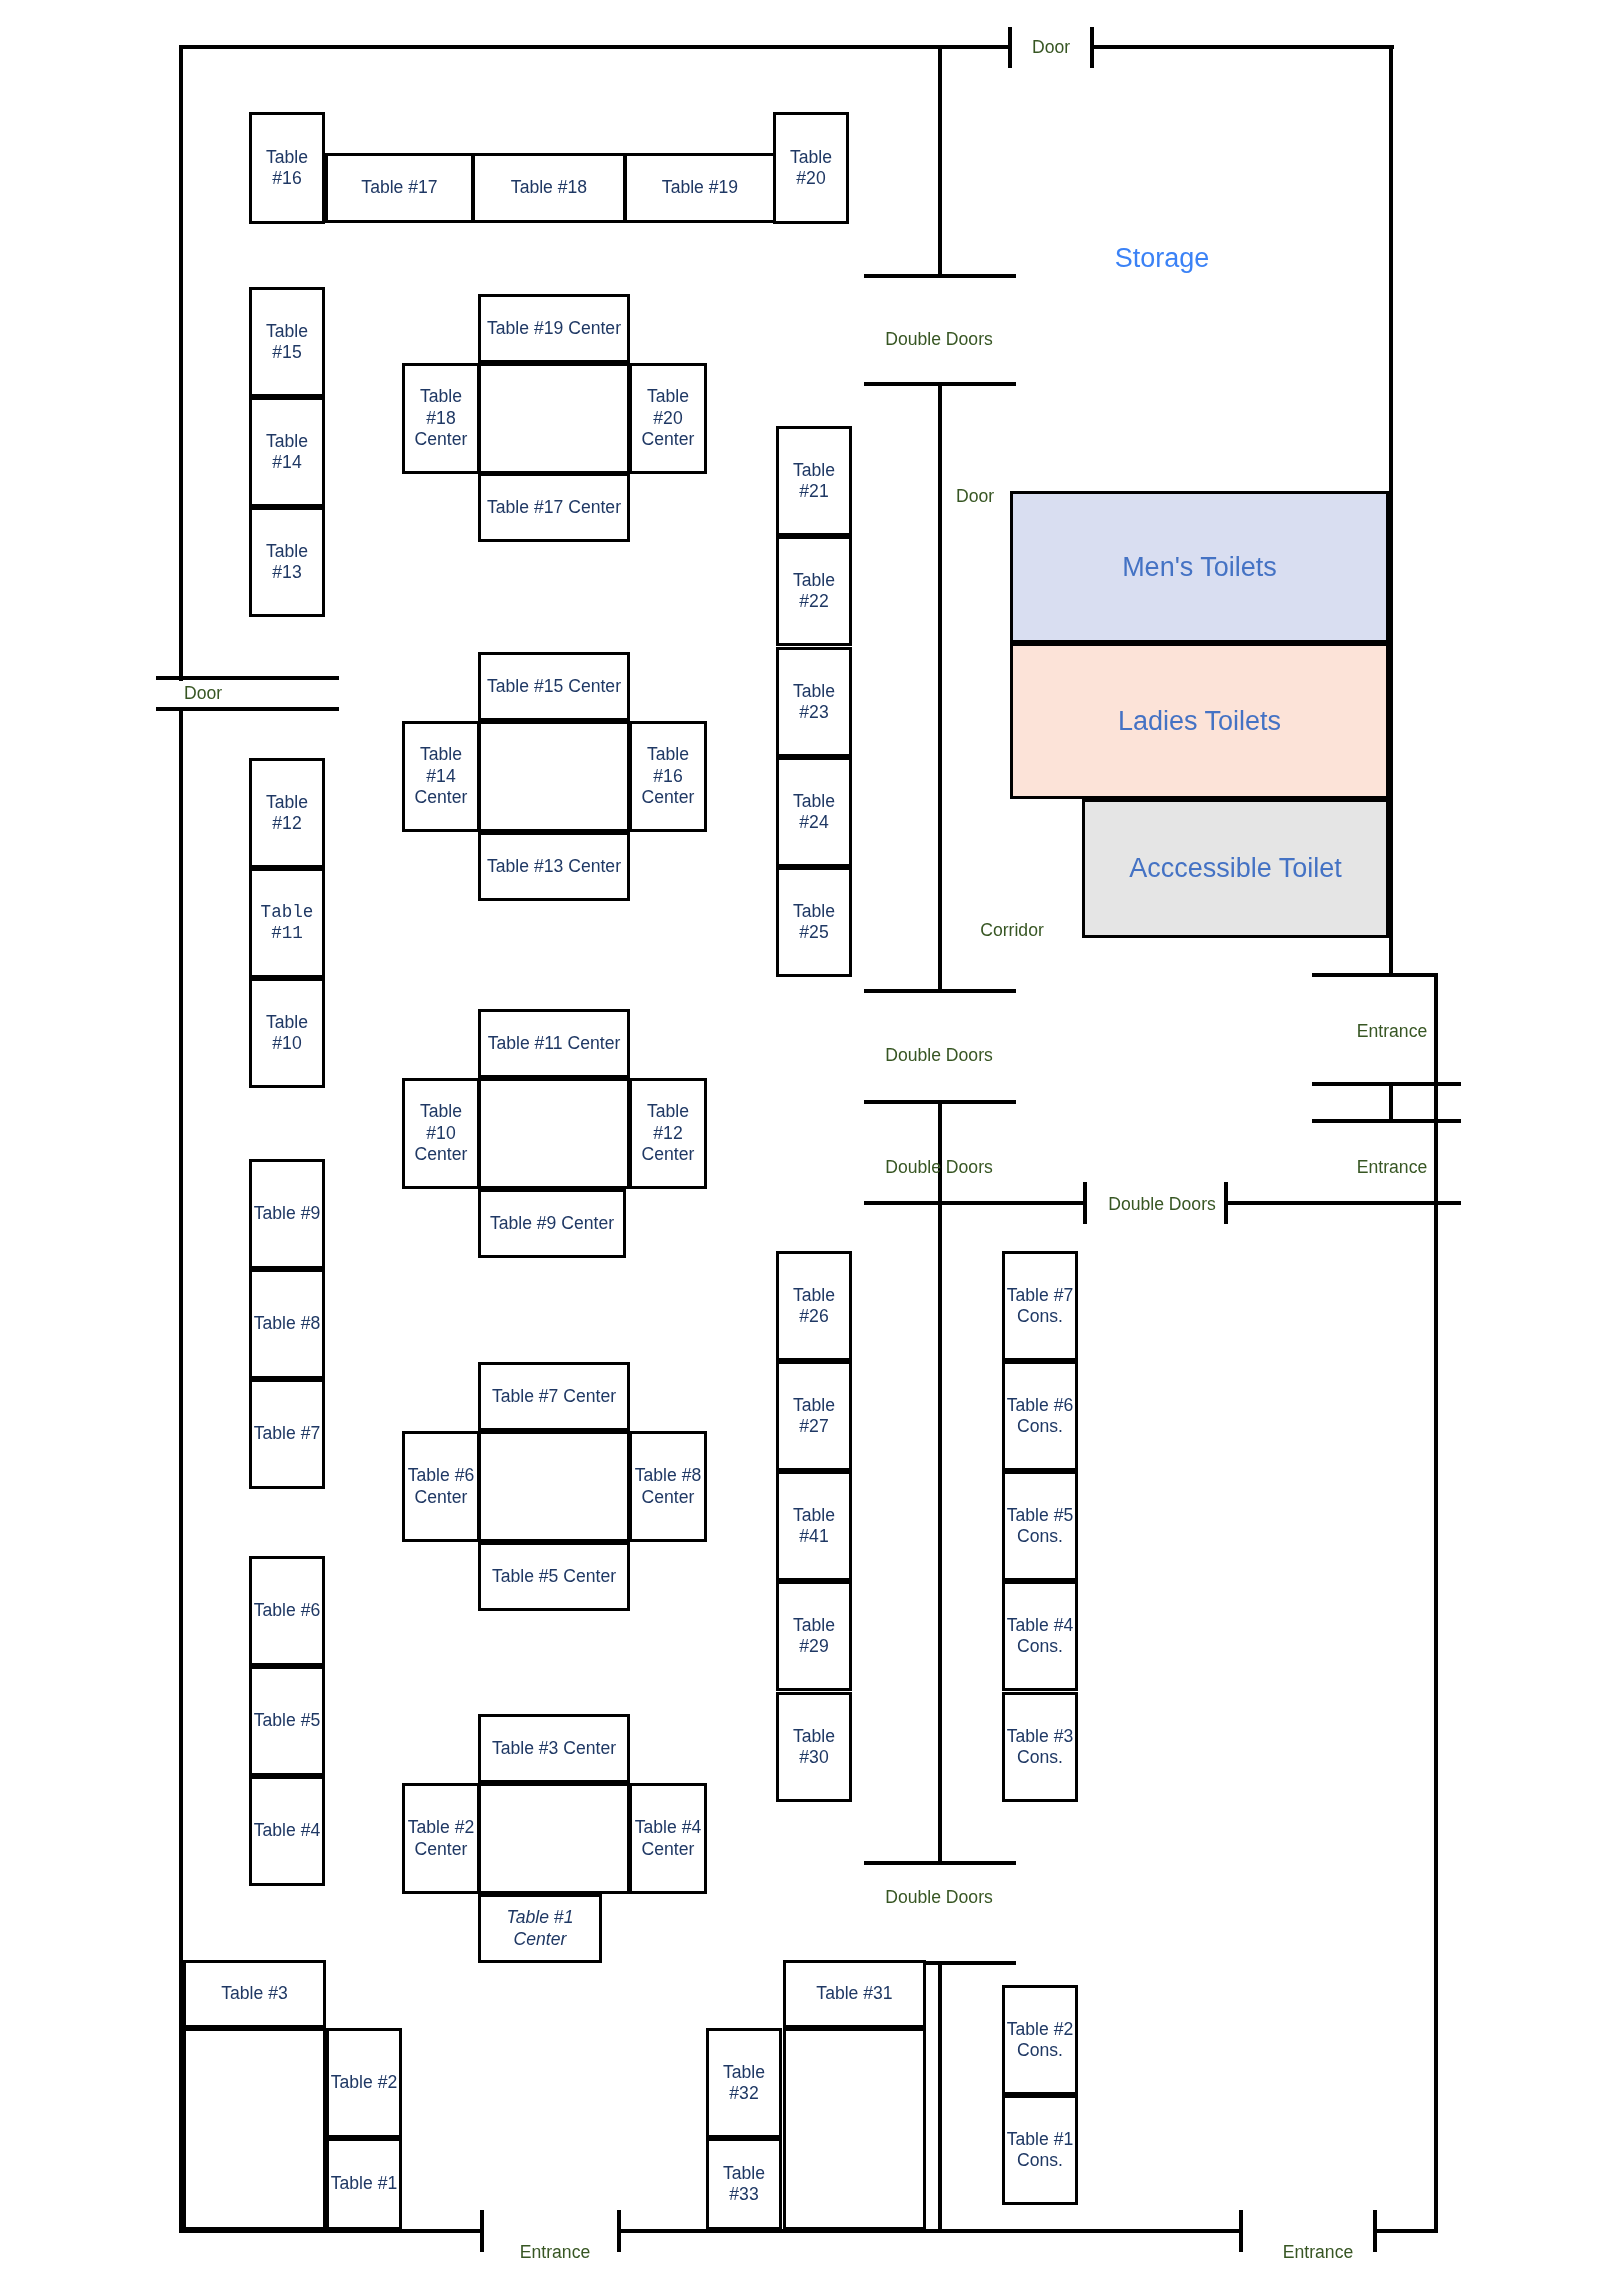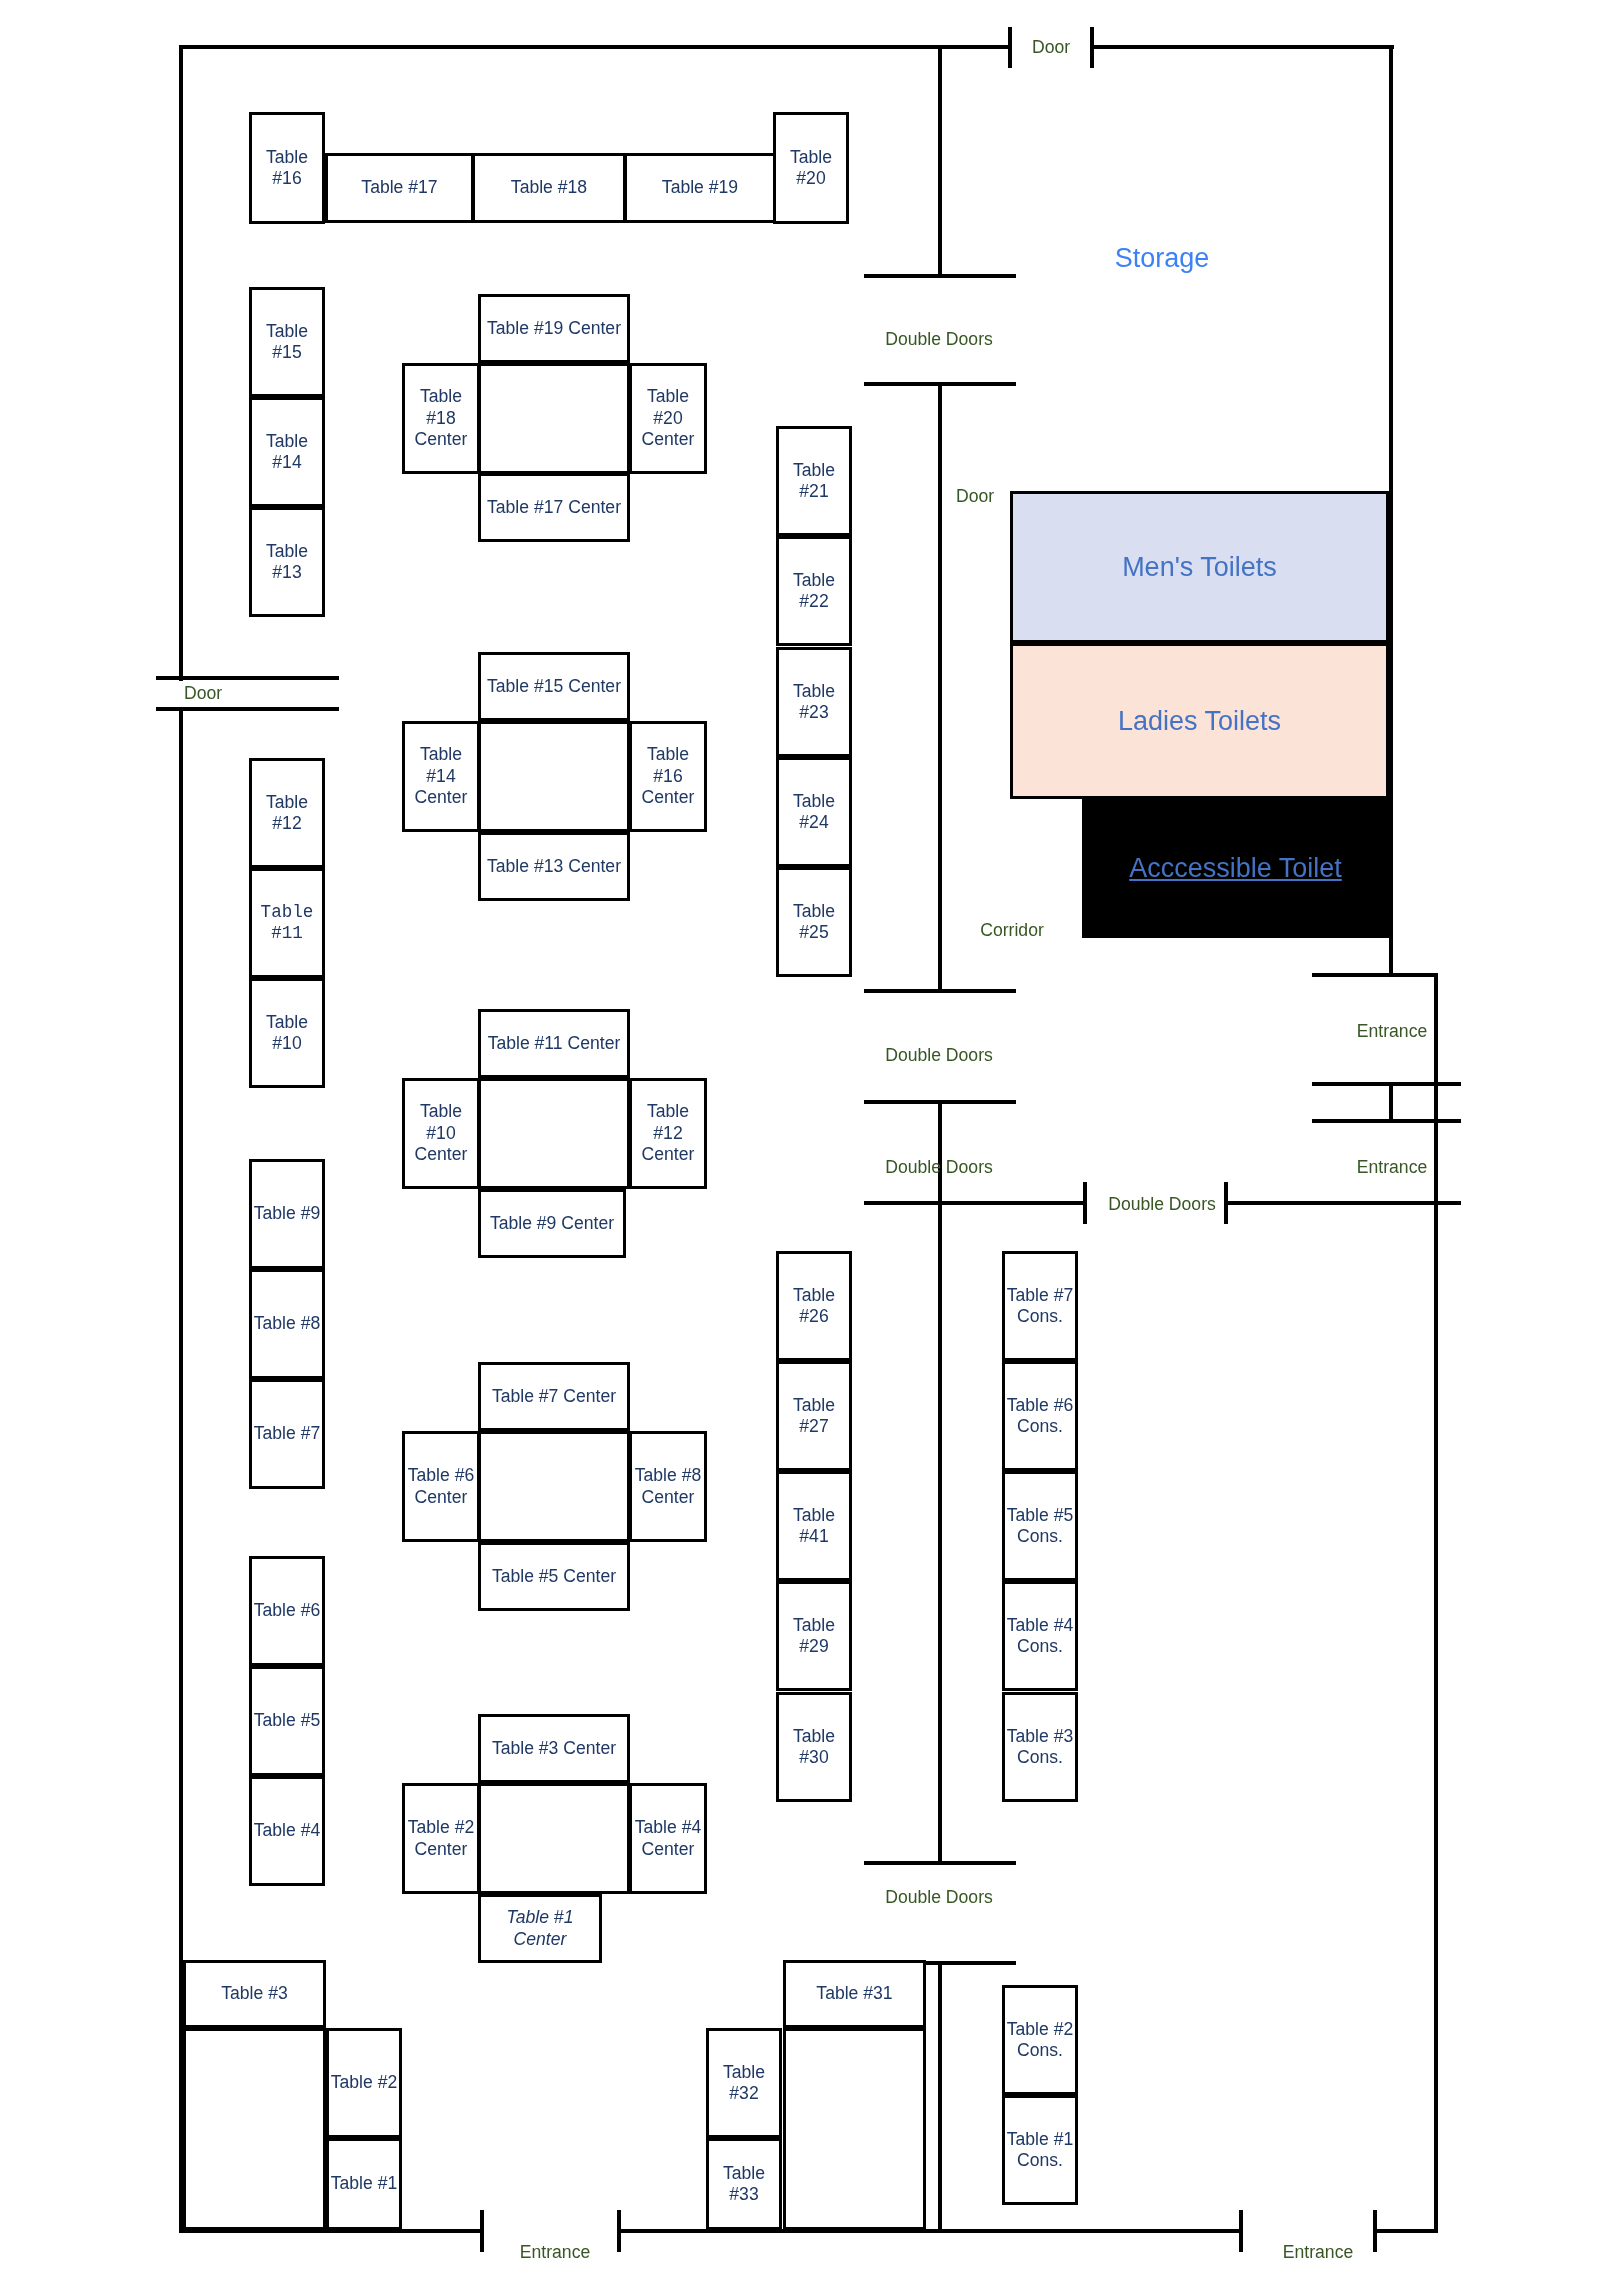--- a/index.html
+++ b/index.html
@@ -118,21 +118,21 @@
   <div class="wall" style="left:1389px;top:1082px;width:4px;height:41px;"></div>
 
   <div class="room-lbl" style="left:1162px;top:243px;">Storage</div>
 
   <div class="room" style="left:1010px;top:491px;width:379px;height:152px;background:#D9DEF1;">
     <span>Men's Toilets</span>
   </div>
   <div class="room" style="left:1010px;top:643px;width:379px;height:156px;background:#FCE3D8;">
     <span>Ladies Toilets</span>
   </div>
-  <div class="room" style="left:1082px;top:799px;width:307px;height:139px;background:#000000;text-decoration:underline;">
+  <div class="room" style="left:1082px;top:799px;width:307px;height:139px;background:#e5e5e5;">
     <span>Acccessible Toilet</span>
   </div>
 
   <div class="box" style="left:249px;top:112px;width:76px;height:112px;">
     <span>Table #16</span>
   </div>
   <div class="box" style="left:325px;top:153px;width:149px;height:70px;">
     <span>Table #17</span>
   </div>
   <div class="box" style="left:472px;top:153px;width:154px;height:70px;">

